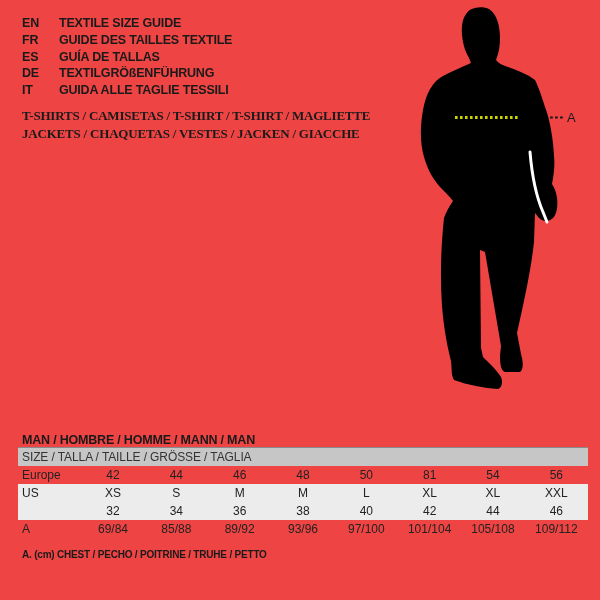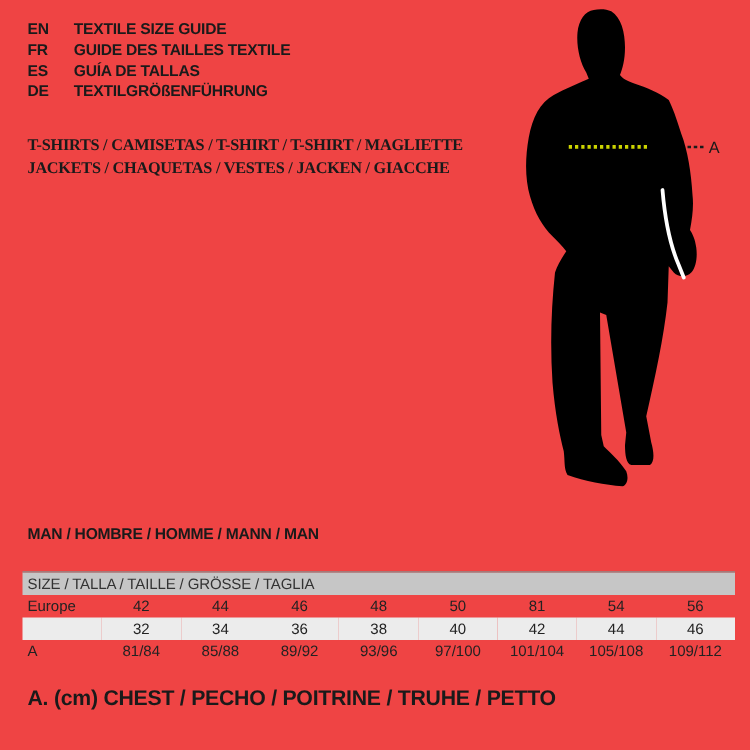--- a/index.html
+++ b/index.html
@@ -9,28 +9,28 @@
   }
   
   .lang-list{position:absolute;left:22px;top:15px;}
   .lang-row{display:flex;font-size:12.5px;line-height:16.8px;font-weight:700;letter-spacing:-0.2px;}
   .lang-code{width:37px;flex:0 0 37px;}
   
   .product-types{position:absolute;left:22px;top:107px;font-size:13px;line-height:18px;font-weight:700;letter-spacing:-0.2px;font-family:Liberation Serif, serif;}
   
   .figure-wrap{position:absolute;left:405px;top:0;width:195px;height:400px;}
   
-  .section-title{position:absolute;left:22px;top:420px;font-size:12.5px;font-weight:700;letter-spacing:-0.2px;}
+  .section-title{position:absolute;left:22px;top:433px;font-size:12.5px;font-weight:700;letter-spacing:-0.2px;}
   
-  .size-table{position:absolute;left:18px;top:457px;width:570px;border-collapse:collapse;table-layout:fixed;font-size:12px;color:#222;}
+  .size-table{position:absolute;left:18px;top:447px;width:570px;border-collapse:collapse;table-layout:fixed;font-size:12px;color:#222;}
   .size-table th{font-weight:400;color:#333;text-align:left;height:18px;padding:0 0 0 4px;letter-spacing:-0.1px;}
   .size-table td{height:18px;padding:0;text-align:center;}
   .size-table td.row-label{text-align:left;padding-left:4px;}
   
-  .footnote{position:absolute;left:22px;top:549px;font-size:17px;font-weight:700;letter-spacing:-0.2px;}
+  .footnote{position:absolute;left:22px;top:549px;font-size:10px;font-weight:700;letter-spacing:-0.2px;}
 </style>
 </head>
 <body>
 
 <div class="canvas">
 
   <div class="lang-list" id="lang-list">
       <div class="lang-row">
         <span class="lang-code">EN</span>
         <span class="lang-text">TEXTILE SIZE GUIDE</span>
@@ -39,20 +39,24 @@
         <span class="lang-code">FR</span>
         <span class="lang-text">GUIDE DES TAILLES TEXTILE</span>
       </div>
       <div class="lang-row">
         <span class="lang-code">ES</span>
         <span class="lang-text">GUÍA DE TALLAS</span>
       </div>
       <div class="lang-row">
         <span class="lang-code">DE</span>
         <span class="lang-text">TEXTILGRÖßENFÜHRUNG</span>
+      </div>
+      <div class="lang-row">
+        <span class="lang-code">IT</span>
+        <span class="lang-text">GUIDA ALLE TAGLIE TESSILI</span>
       </div>
     </div>
 
   <div class="product-types" id="product-types">
       <div>T-SHIRTS / CAMISETAS / T-SHIRT / T-SHIRT / MAGLIETTE</div>
       <div>JACKETS / CHAQUETAS / VESTES / JACKEN / GIACCHE</div>
     </div>
 
   <div class="figure-wrap">
     <svg width="195" height="400" viewBox="0 0 195 400" xmlns="http://www.w3.org/2000/svg">
@@ -94,34 +98,45 @@
           <td class="row-label" style="width: 74px;">Europe</td>
           <td>42</td>
           <td>44</td>
           <td>46</td>
           <td>48</td>
           <td>50</td>
           <td>81</td>
           <td>54</td>
           <td>56</td>
         </tr>
+        <tr style="background: rgb(236, 236, 236);">
+          <td class="row-label" style="width: 74px;">US</td>
+          <td>XS</td>
+          <td>S</td>
+          <td>M</td>
+          <td>M</td>
+          <td>L</td>
+          <td>XL</td>
+          <td>XL</td>
+          <td>XXL</td>
+        </tr>
         <tr style="background: rgb(236, 236, 236); padding-left: 32px;">
           <td class="row-label" style="width: 74px;"></td>
           <td>32</td>
           <td>34</td>
           <td>36</td>
           <td>38</td>
           <td>40</td>
           <td>42</td>
           <td>44</td>
           <td>46</td>
         </tr>
         <tr>
           <td class="row-label" style="width: 74px;">A</td>
-          <td>81/84</td>
+          <td>69/84</td>
           <td>85/88</td>
           <td>89/92</td>
           <td>93/96</td>
           <td>97/100</td>
           <td>101/104</td>
           <td>105/108</td>
           <td>109/112</td>
         </tr>
       </tbody>
   </table>

